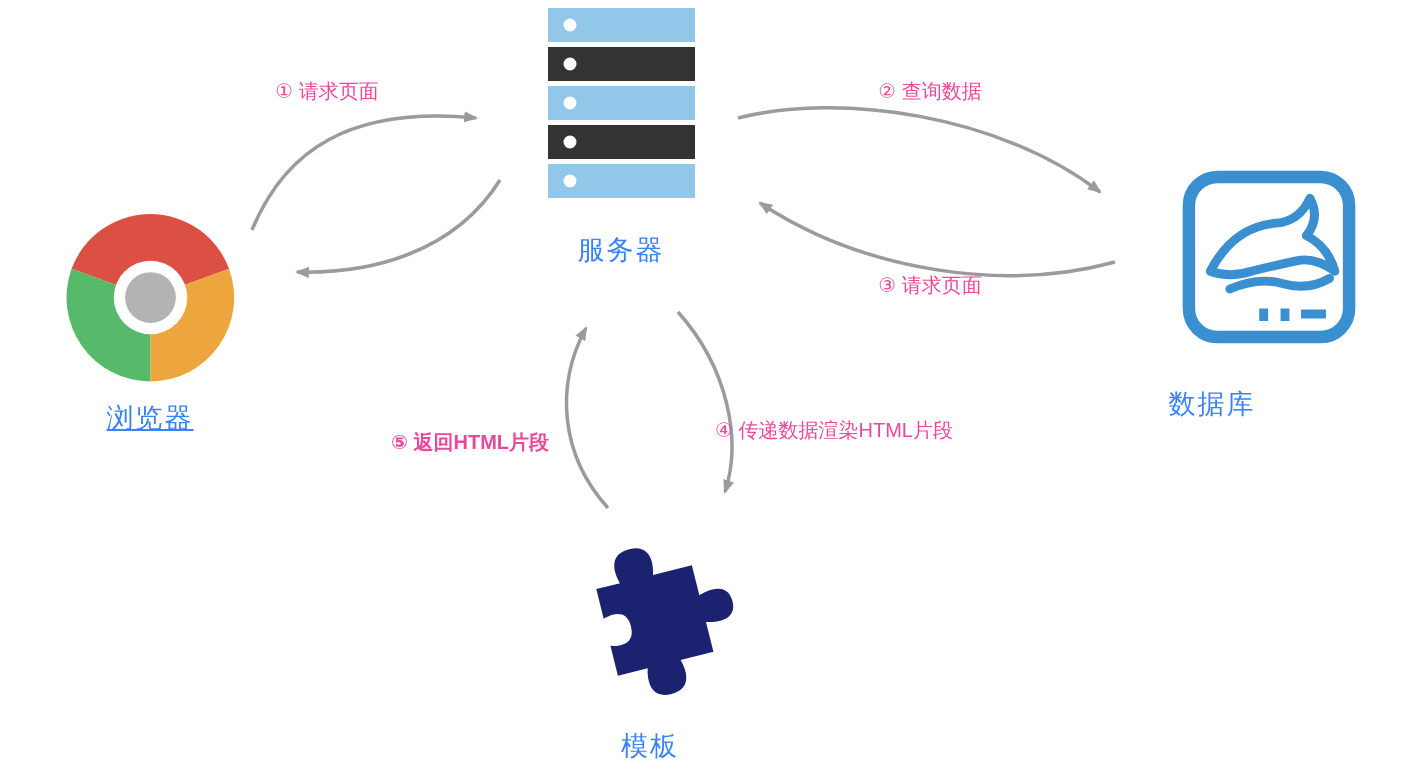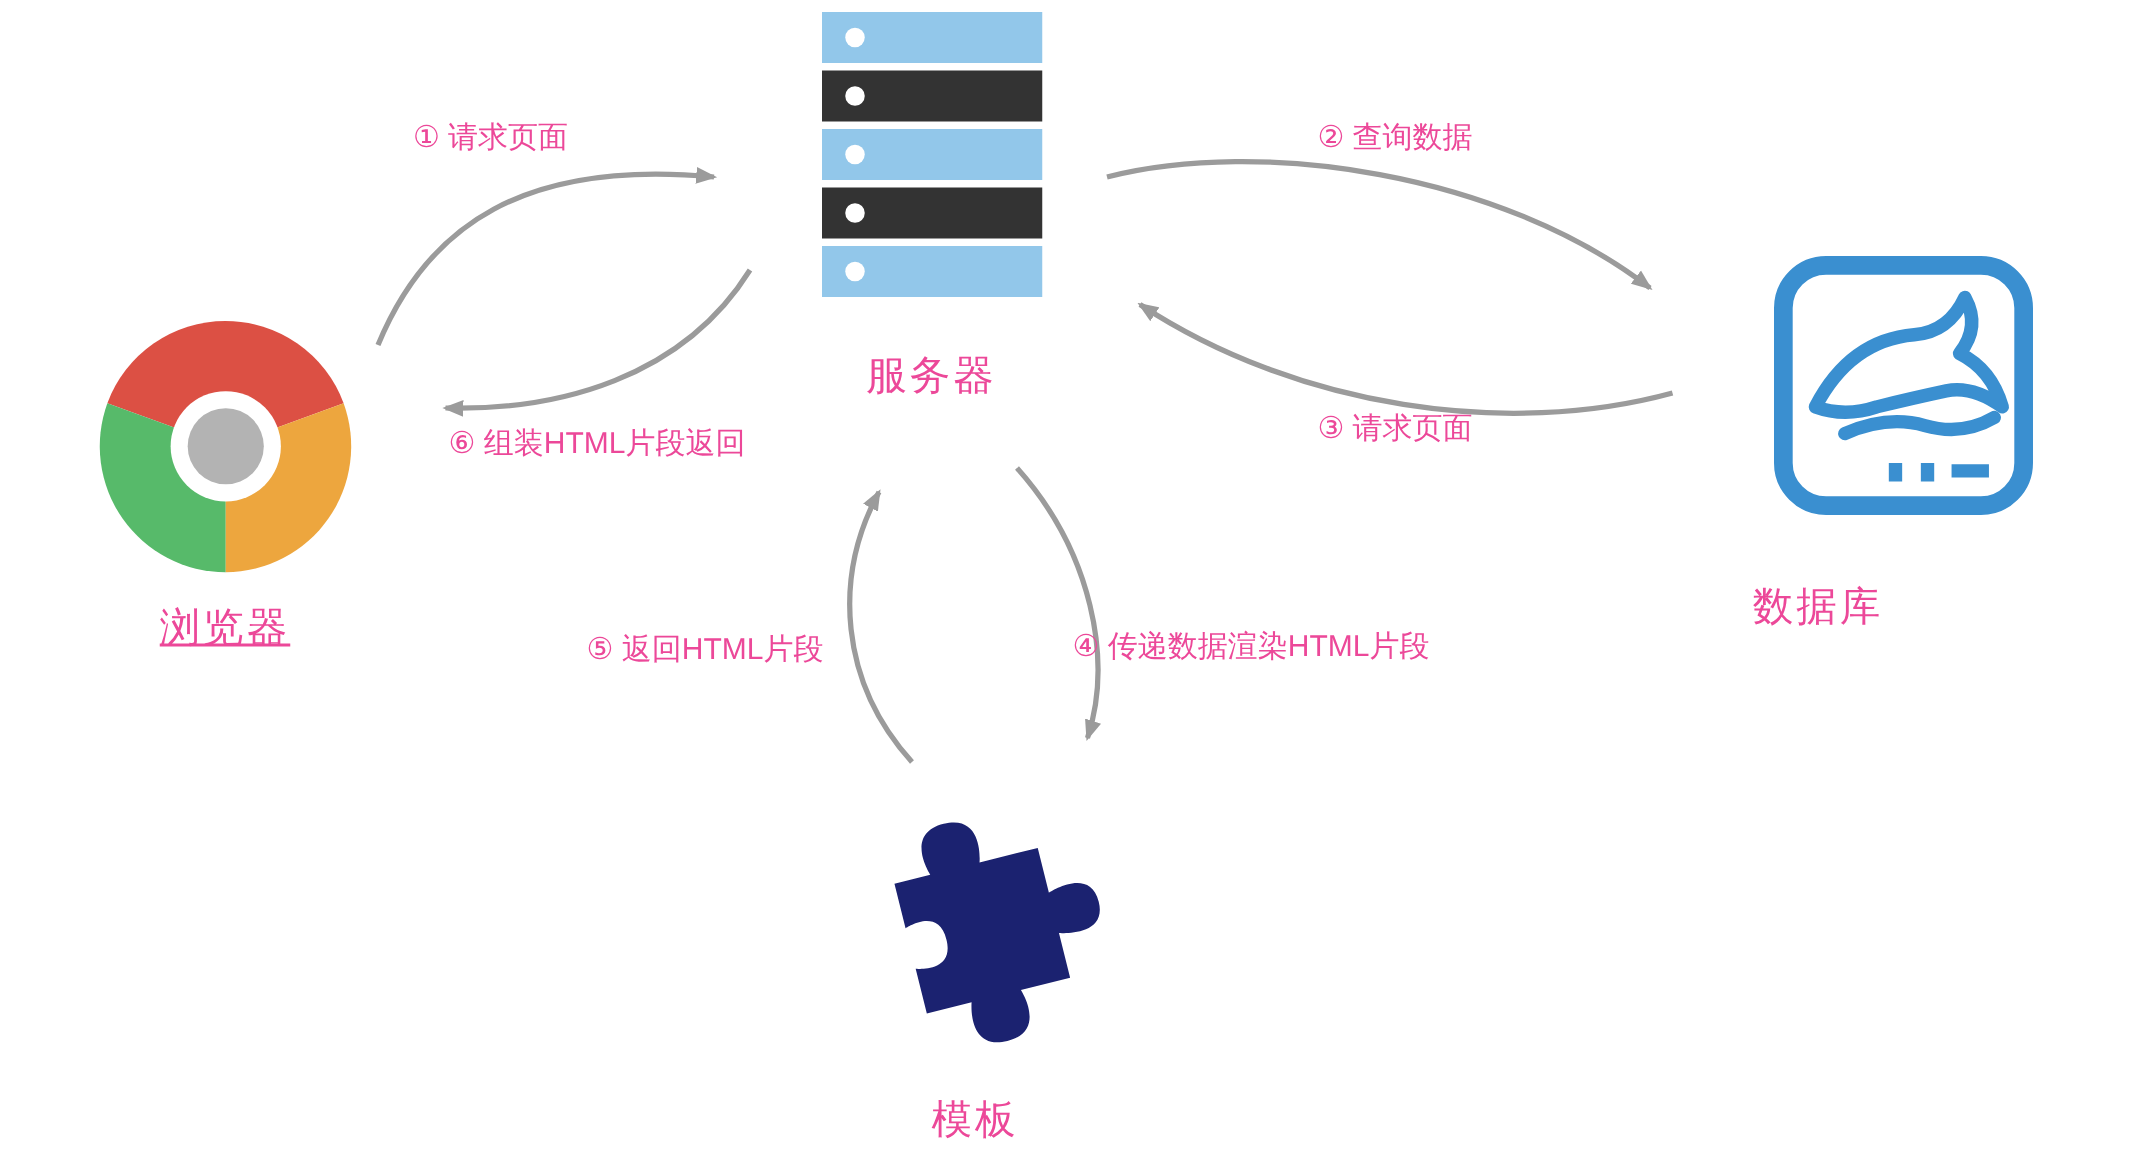--- a/index.html
+++ b/index.html
@@ -21,21 +21,21 @@
     width: 1428px; height: 776px;
   }
   .icon {
     position: absolute;
   }
   .node-label {
     position: absolute;
     transform: translateX(-50%);
     font-size: 27px;
     font-weight: 500;
-    color: #ec4899;
+    color: #3b82f6;
     letter-spacing: 2px;
     white-space: nowrap;
   }
   .step-label {
     position: absolute;
     transform: translateX(-50%);
     font-size: 20px;
     color: #ec4899;
     white-space: nowrap;
   }
@@ -110,17 +110,16 @@
   </svg>
 
   <div class="node-label" style="left:150px; top:400px;text-decoration:underline;">浏览器</div>
   <div class="node-label" style="left:621px; top:232px;">服务器</div>
   <div class="node-label" style="left:1212px; top:386px;font-family:Liberation Serif, serif;">数据库</div>
   <div class="node-label" style="left:650px; top:728px;">模板</div>
 
   <div class="step-label" style="left:327px; top:78px;">① 请求页面</div>
   <div class="step-label" style="left:930px; top:78px;">② 查询数据</div>
   <div class="step-label" style="left:930px; top:272px;">③ 请求页面</div>
-  <div class="step-label" style="left:398px; top:282px;">⑥ 组装HTML片段返回</div>
-  <div class="step-label" style="left:470px; top:419px;">⑤ 返回HTML片段</div>
+  <div class="step-label" style="left:470px; top:429px;font-weight:bold;">⑤ 返回HTML片段</div>
   <div class="step-label" style="left:834px; top:417px;">④ 传递数据渲染HTML片段</div>
 
 </div>
 
 </body></html>

